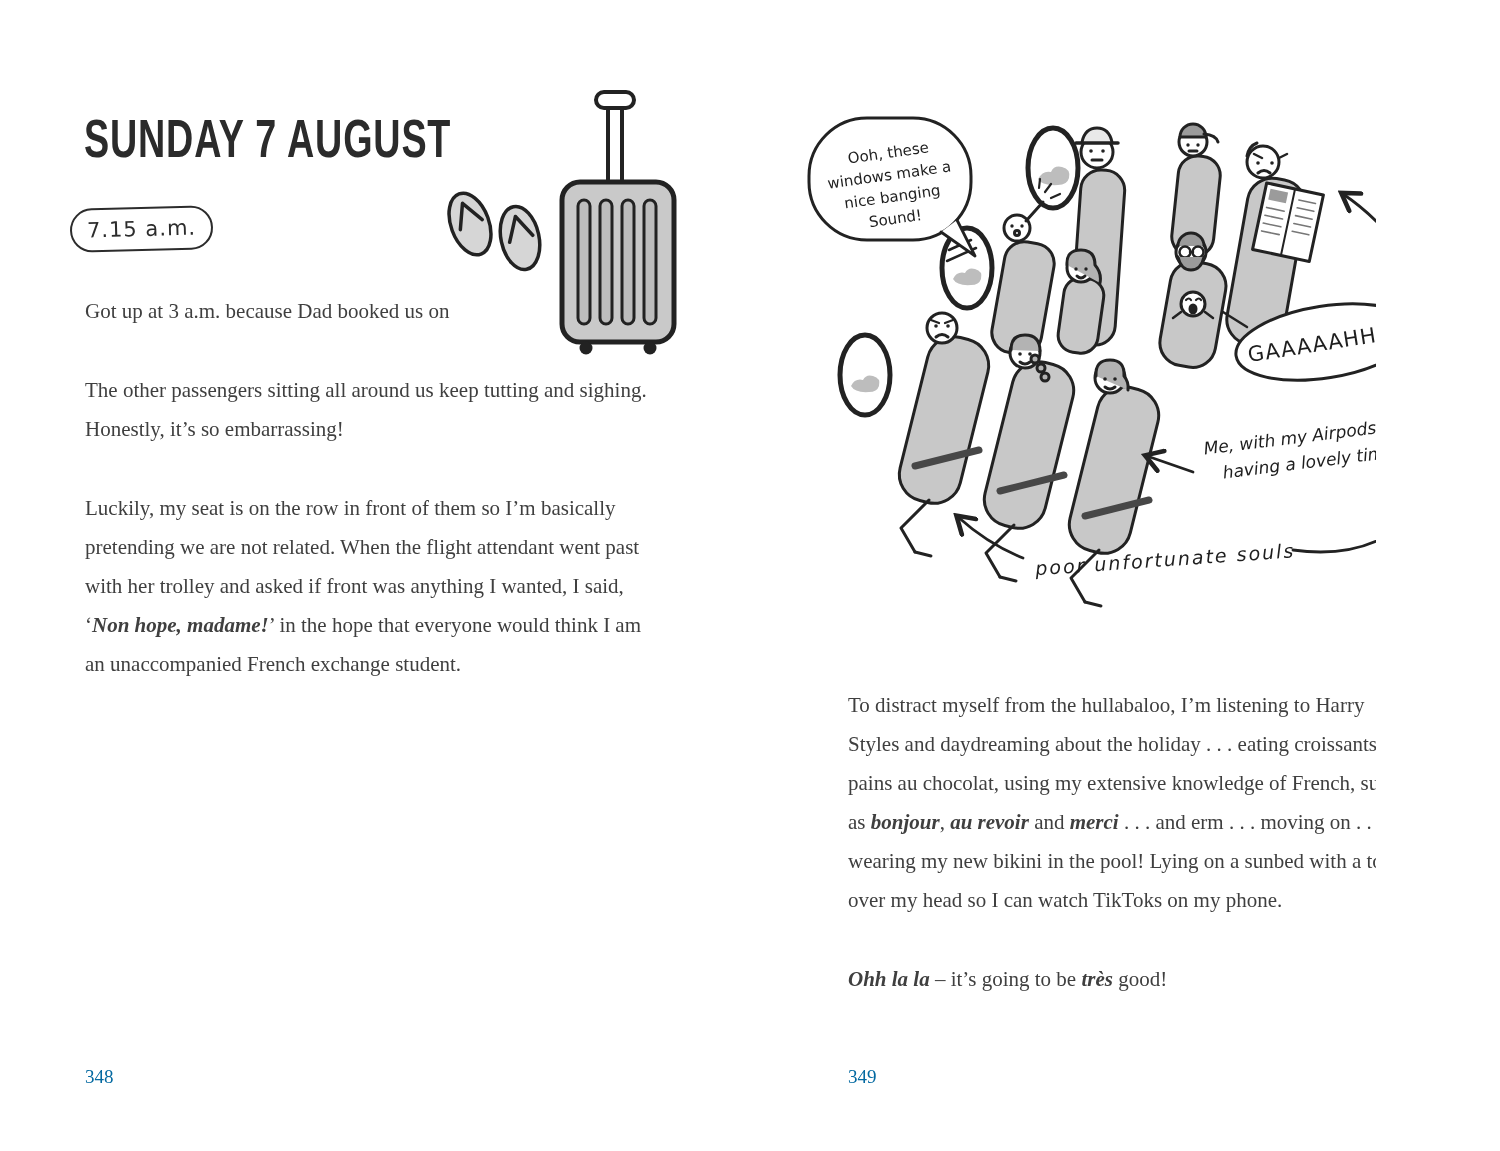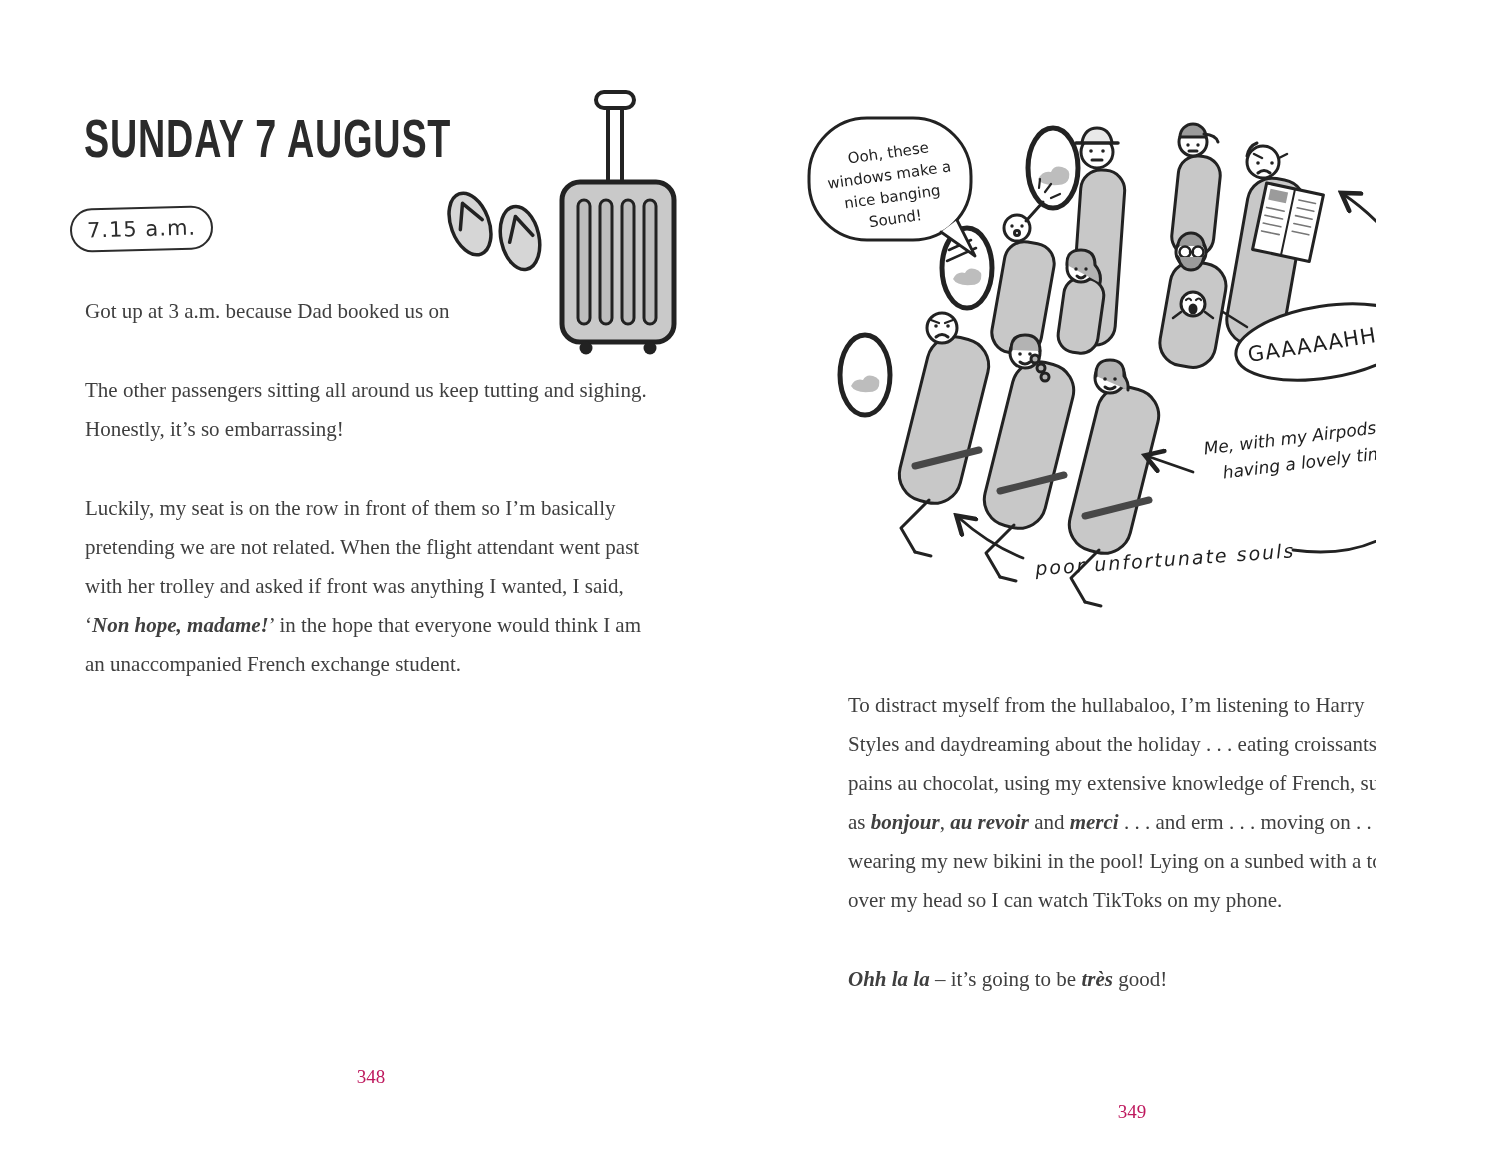--- a/index.html
+++ b/index.html
@@ -16,23 +16,23 @@
                 font-family:"DejaVu Sans", sans-serif; font-size:21px; color:#2c2c2c;
                 letter-spacing:1px; transform:rotate(-1.5deg); }
 
   .body-text { font-size:21px; line-height:39px; color:#3f3f3f; }
   .body-left  { position:absolute; left:85px;  top:292px; width:572px; }
   .body-right { position:absolute; left:848px; top:686px; width:568px; }
   .body-text p { margin:0 0 40px 0; }
   .em { font-style:italic;font-weight:bold; }
   .line { display:block; }
 
-  .pagenum { position:absolute; top:1066px; text-align:center; font-size:19px; color:#be185d; }
+  .pagenum { position:absolute; top:1066px; text-align:left; font-size:19px; color:#0369a1; }
   .pagenum-left  { left:85px;  width:572px; }
-  .pagenum-right { left:848px; width:568px;margin-top:35px; }
+  .pagenum-right { left:848px; width:568px; }
 
   .art-left  { position:absolute; left:428px; top:86px; }
   .art-right { position:absolute; left:795px; top:80px; }
 
   svg text { font-family:"DejaVu Sans", sans-serif; fill:#1e1e1e; }
   .hand { font-style:italic; }
 </style>
 </head>
 <body>
 

